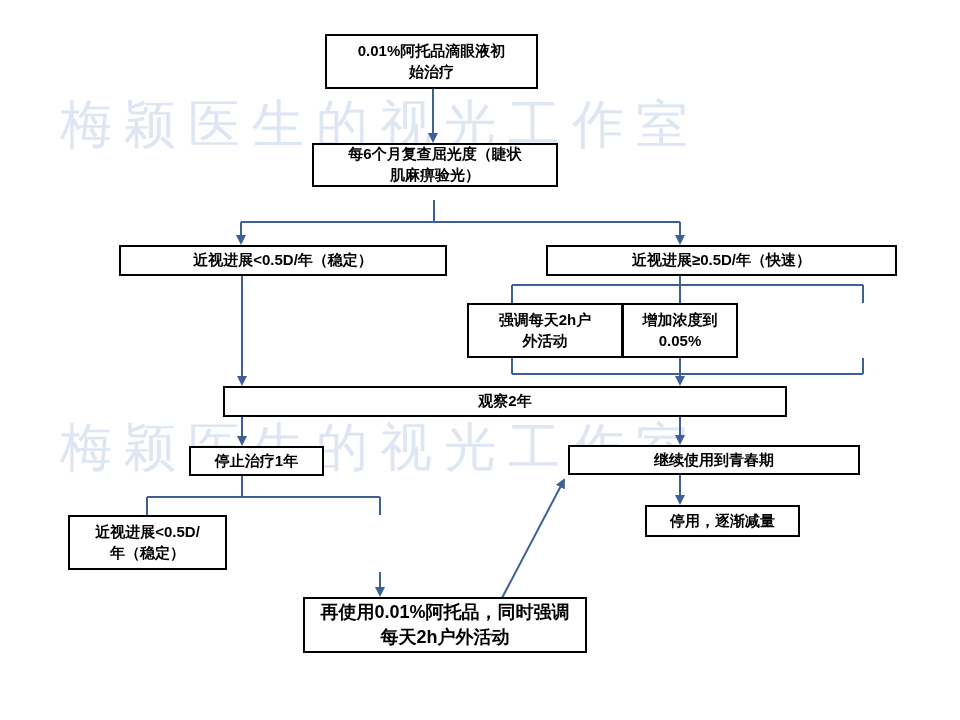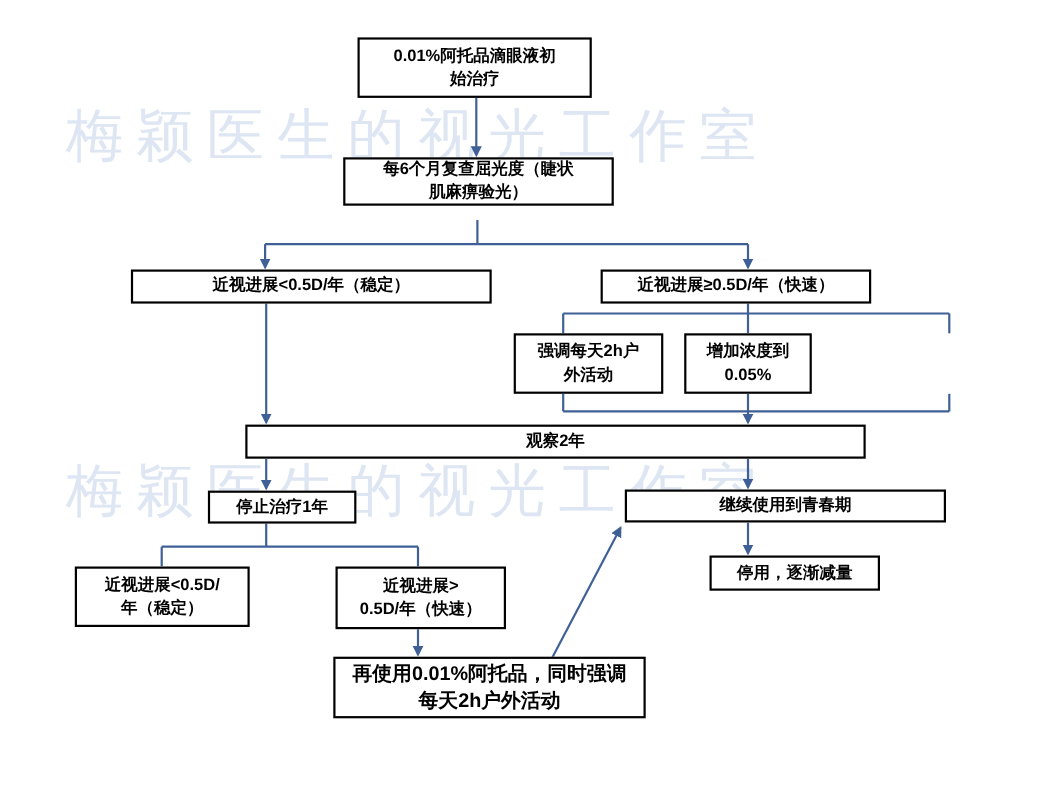--- a/index.html
+++ b/index.html
@@ -24,22 +24,22 @@
     background:var(--box-fill,#fff);
     border:2.5px solid var(--box-border,#000);
     color:var(--text,#000);
     display:flex; align-items:center; justify-content:center;
     text-align:center; font-weight:bold; font-size:15px; line-height:1.38;
     white-space:pre-line;
   }
   #n-initial  { left:325px; top:34px;  width:213px; height:55px; }
   #n-review   { left:312px; top:143px; width:246px; height:44px; }
   #n-stable   { left:119px; top:245px; width:328px; height:31px; }
-  #n-fast     { left:546px; top:245px; width:246px; height:31px; }
-  #n-outdoor  { left:467px; top:303px; width:136px; height:55px; }
+  #n-fast     { left:546px; top:245px; width:351px; height:31px; }
+  #n-outdoor  { left:467px; top:303px; width:156px; height:55px; }
   #n-conc     { left:622px; top:303px; width:116px; height:55px; }
   #n-ortho    { left:767px; top:303px; width:125px; height:55px; }
   #n-observe  { left:223px; top:386px; width:564px; height:31px; }
   #n-stop     { left:189px; top:446px; width:135px; height:30px; }
   #n-continue { left:568px; top:445px; width:292px; height:30px; }
   #n-taper    { left:645px; top:505px; width:155px; height:32px; }
   #n-stable2  { left:68px;  top:515px; width:159px; height:55px; }
   #n-fast2    { left:305px; top:515px; width:155px; height:57px; }
   #n-retreat  { left:303px; top:597px; width:284px; height:56px; font-size:18px; }
 </style>
@@ -92,18 +92,16 @@
   <div class="node" id="n-outdoor">强调每天2h户
 外活动</div>
   <div class="node" id="n-conc">增加浓度到
 0.05%</div>
   <div class="node" id="n-observe">观察2年</div>
   <div class="node" id="n-stop">停止治疗1年</div>
   <div class="node" id="n-continue">继续使用到青春期</div>
   <div class="node" id="n-taper">停用，逐渐减量</div>
   <div class="node" id="n-stable2">近视进展&lt;0.5D/
 年（稳定）</div>
-  <div class="node" id="n-fast2">近视进展&gt;
-0.5D/年（快速）</div>
   <div class="node" id="n-retreat">再使用0.01%阿托品，同时强调
 每天2h户外活动</div>
 
 </div>
 
 </body></html>

